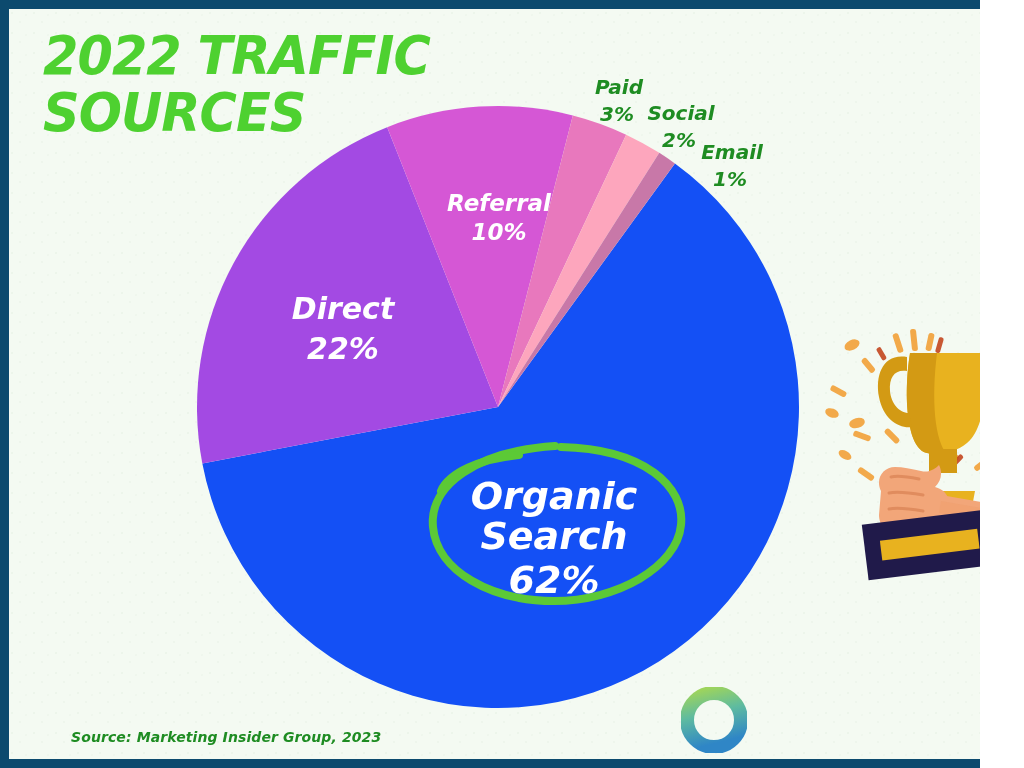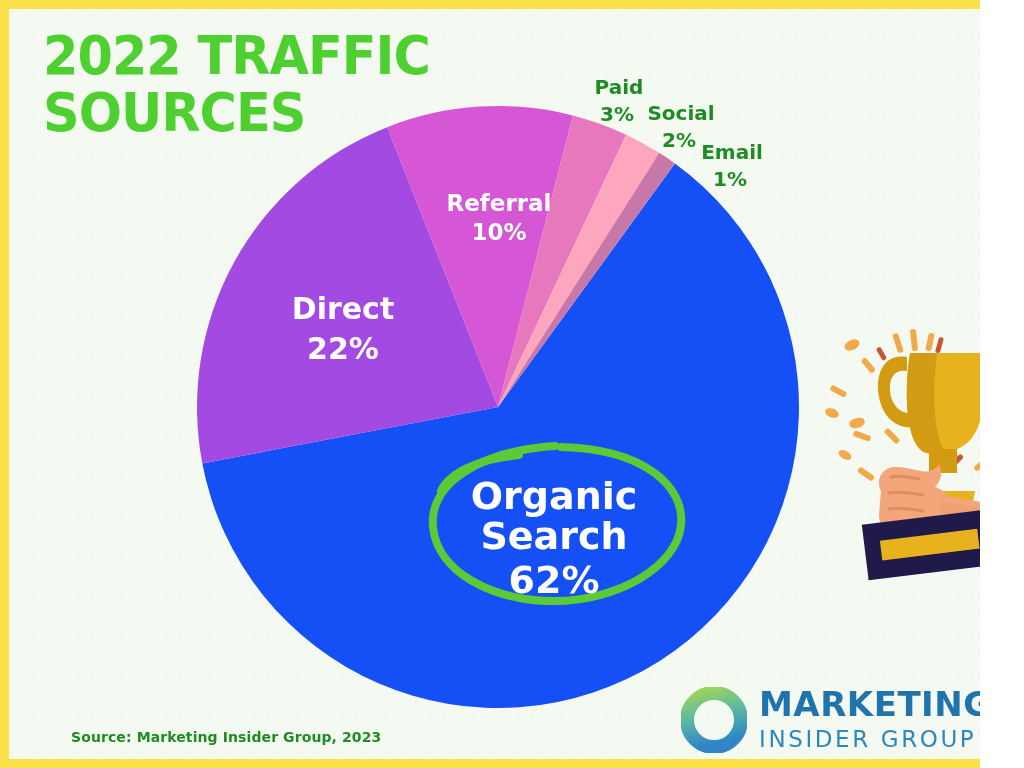--- a/index.html
+++ b/index.html
@@ -5,22 +5,23 @@
   html, body {
     margin: 0;
     padding: 0;
     background: #ffffff;
   }
   #canvas {
     position: relative;
     width: 980px;
     height: 768px;
     overflow: hidden;
-    background: #fde047;
+    background: #0c4a6e;
     font-family: "Liberation Sans", sans-serif;
+    font-style: italic;
   }
   
   #page {
     position: absolute;
     left: 9px;
     top: 9px;
     width: 1006px;
     height: 750px;
     background-color: #f4faf2;
     background-image:
@@ -248,20 +249,16 @@
       <svg width="66" height="66" viewBox="0 0 66 66" style="position:absolute;left:0;top:2px;">
         <defs>
           <linearGradient id="ringGrad" x1="0" y1="0" x2="0.25" y2="1">
             <stop offset="0%" stop-color="#9ed45c"></stop>
             <stop offset="45%" stop-color="#5ebba0"></stop>
             <stop offset="100%" stop-color="#2f86c6"></stop>
           </linearGradient>
         </defs>
         <circle cx="33" cy="33" r="27" fill="none" stroke="url(#ringGrad)" stroke-width="14"></circle>
       </svg>
-      <div class="logo-text">
-        <div class="logo-mark-title">MARKETING</div>
-        <div class="logo-mark-sub">INSIDER GROUP</div>
-      </div>
     </div>
 
   </div>
 </div>
 
 </body></html>

